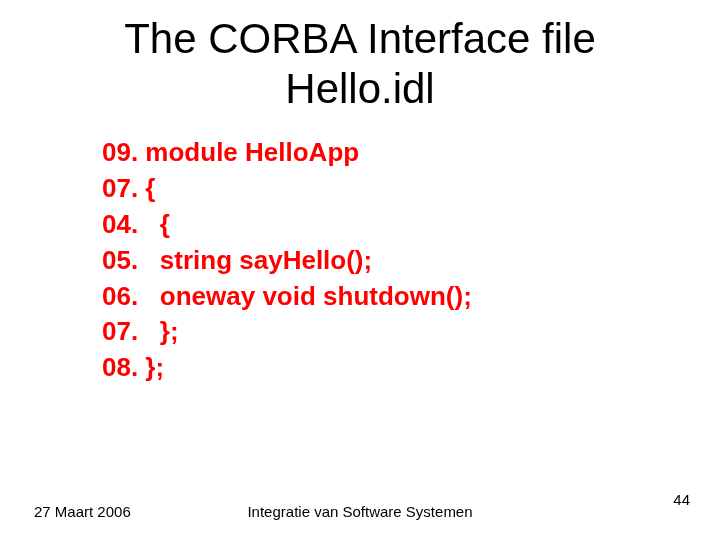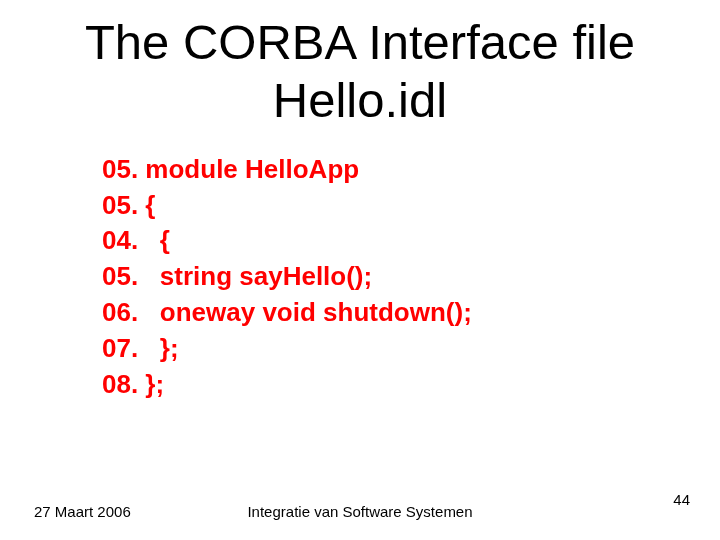--- a/index.html
+++ b/index.html
@@ -13,21 +13,21 @@
     overflow: hidden;
   }
   .slide {
     position: relative;
     width: 720px;
     height: 540px;
     box-sizing: border-box;
   }
   .title {
     text-align: center;
-    font-size: 49px;
+    font-size: 42px;
     line-height: 1.18;
     padding-top: 14px;
   }
   .title .line2 {
     font-weight: normal;
   }
   .code-block {
     margin-top: 22px;
     margin-left: 102px;
     font-size: 26px;
@@ -70,22 +70,22 @@
 <body>
 
 <div class="slide">
 
   <div class="title">
     <div>The CORBA Interface file</div>
     <div class="line2">Hello.idl</div>
   </div>
 
   <div class="code-block">
-    <div class="code-line">05. module HelloApp</div>
-    <div class="code-line">05. {</div>
+    <div class="code-line">09. module HelloApp</div>
+    <div class="code-line">07. {</div>
     <div class="code-line">04.   {</div>
     <div class="code-line">05.   string sayHello();</div>
     <div class="code-line">06.   oneway void shutdown();</div>
     <div class="code-line">07.   };</div>
     <div class="code-line">08. };</div>
   </div>
 
   <div class="footer">
     <span class="footer-date">27 Maart 2006</span>
     <span class="footer-center">Integratie van Software Systemen</span>

